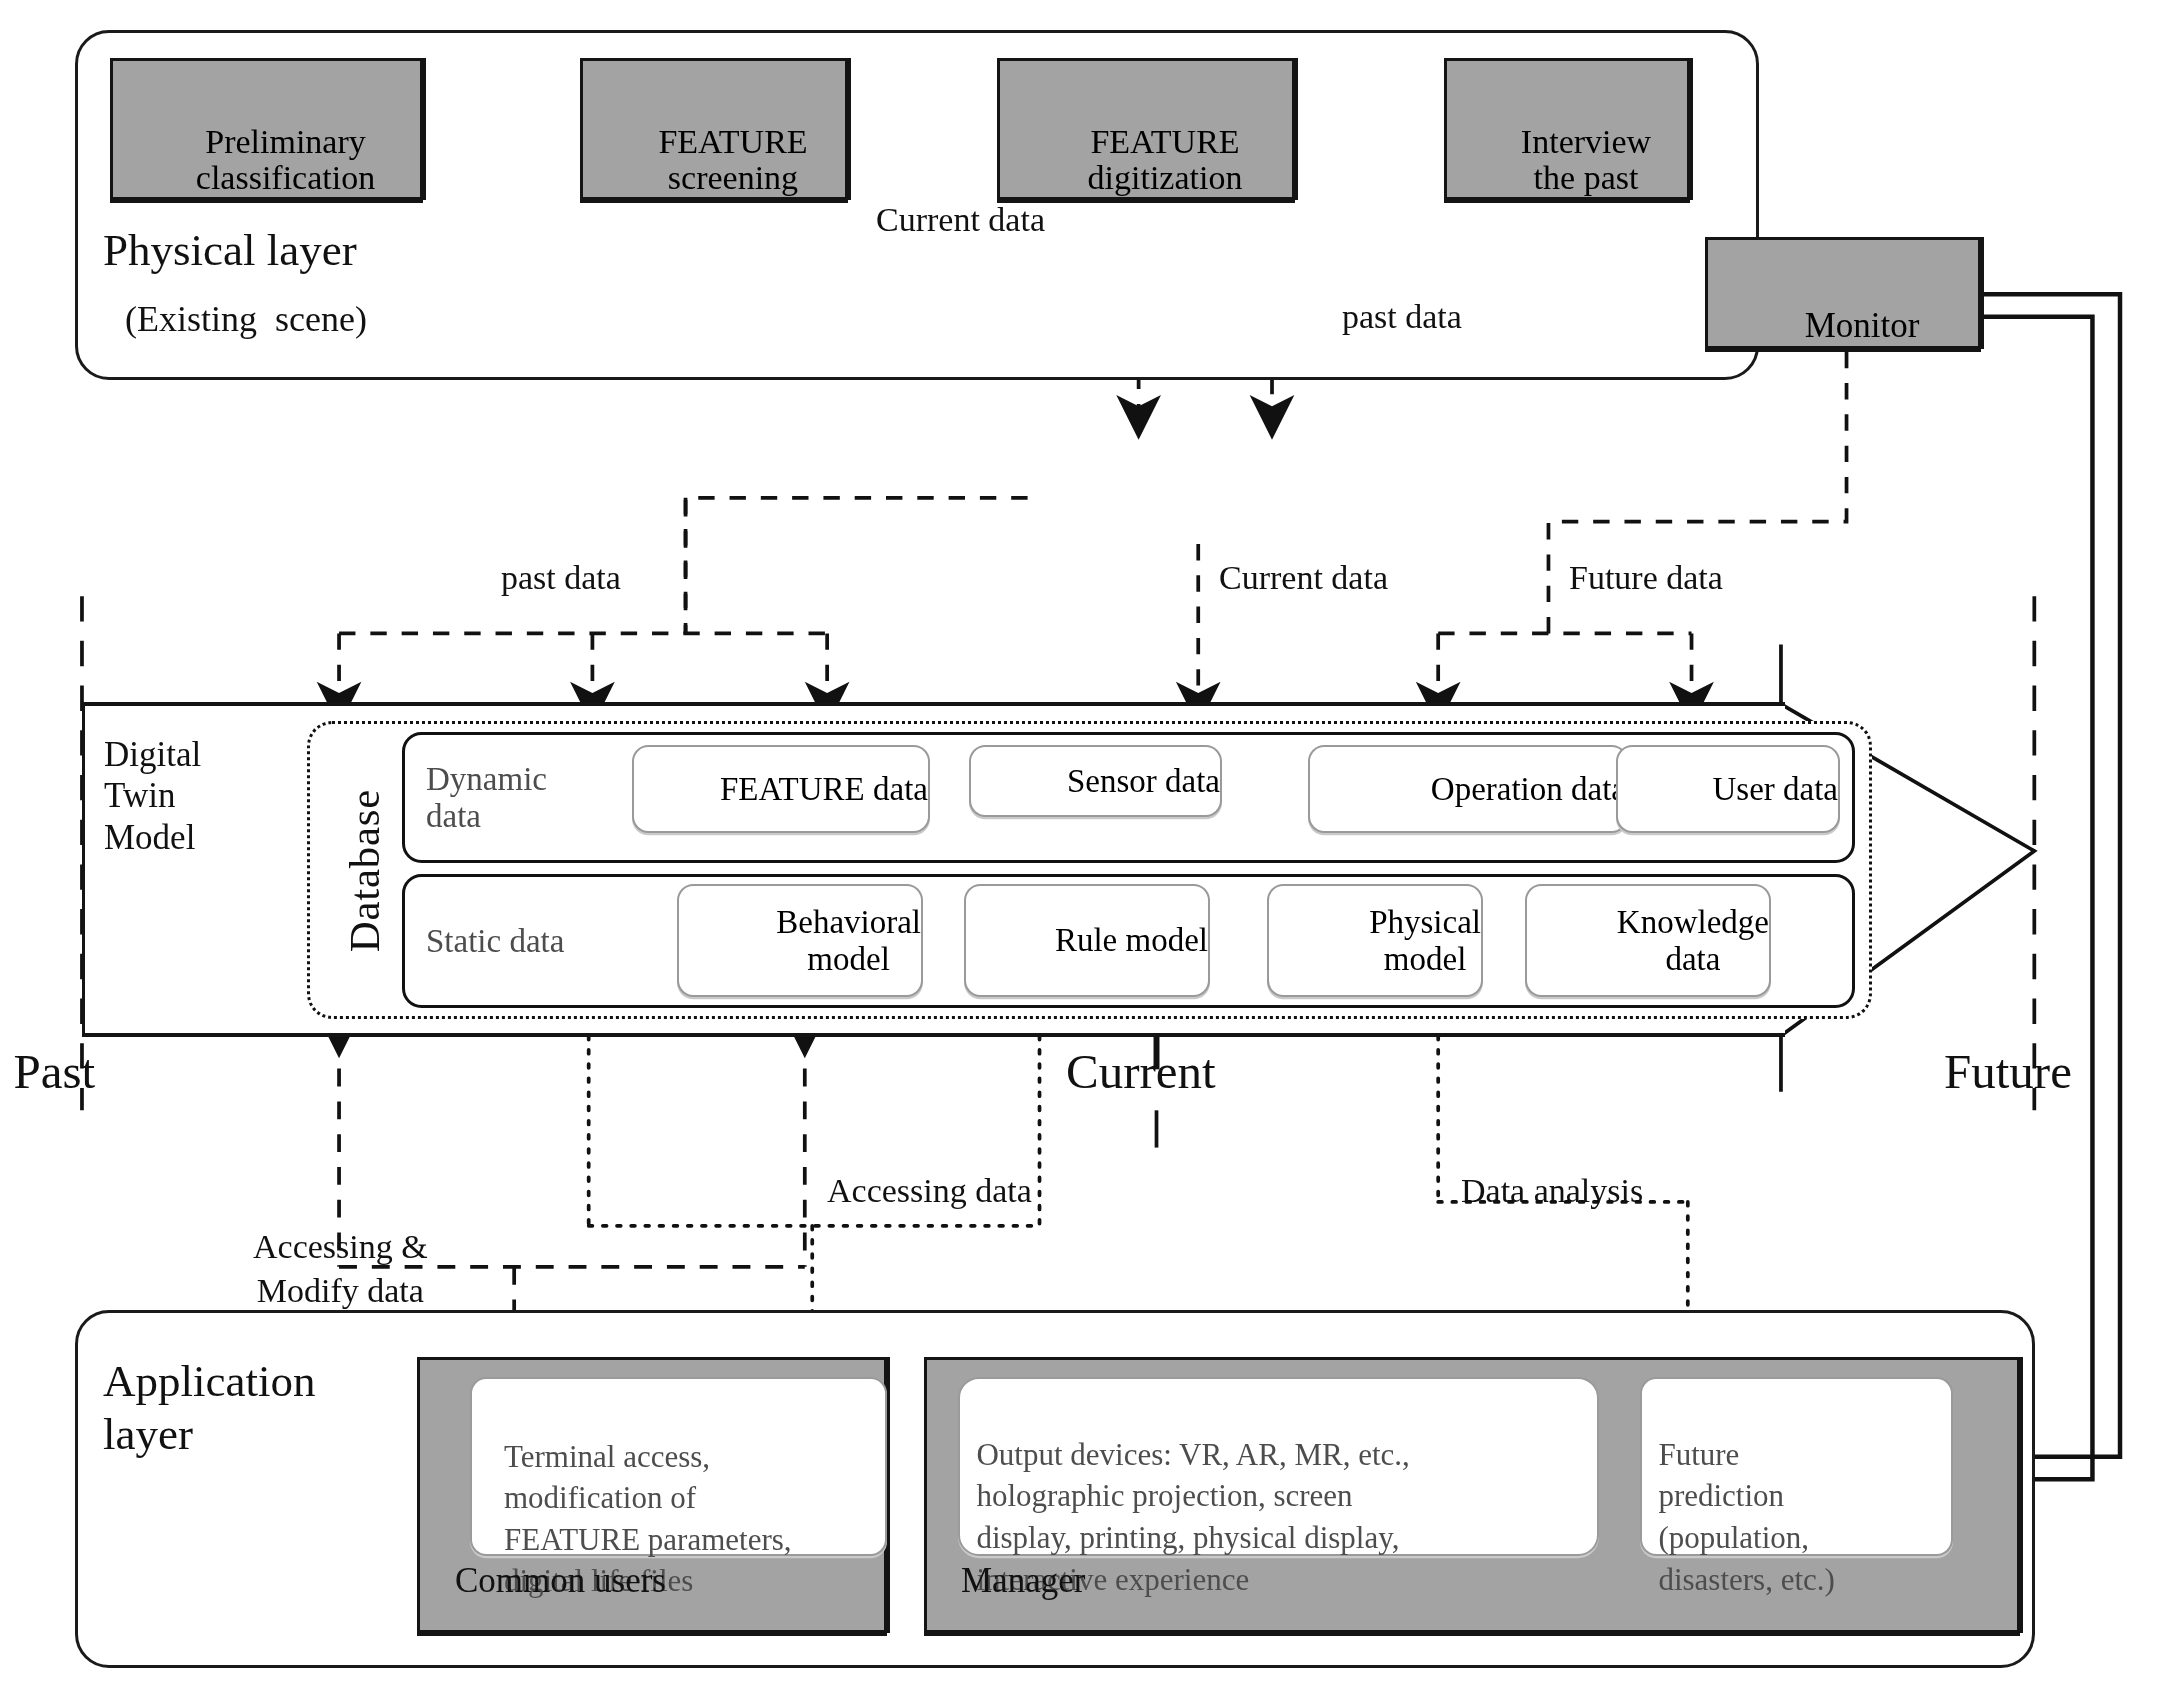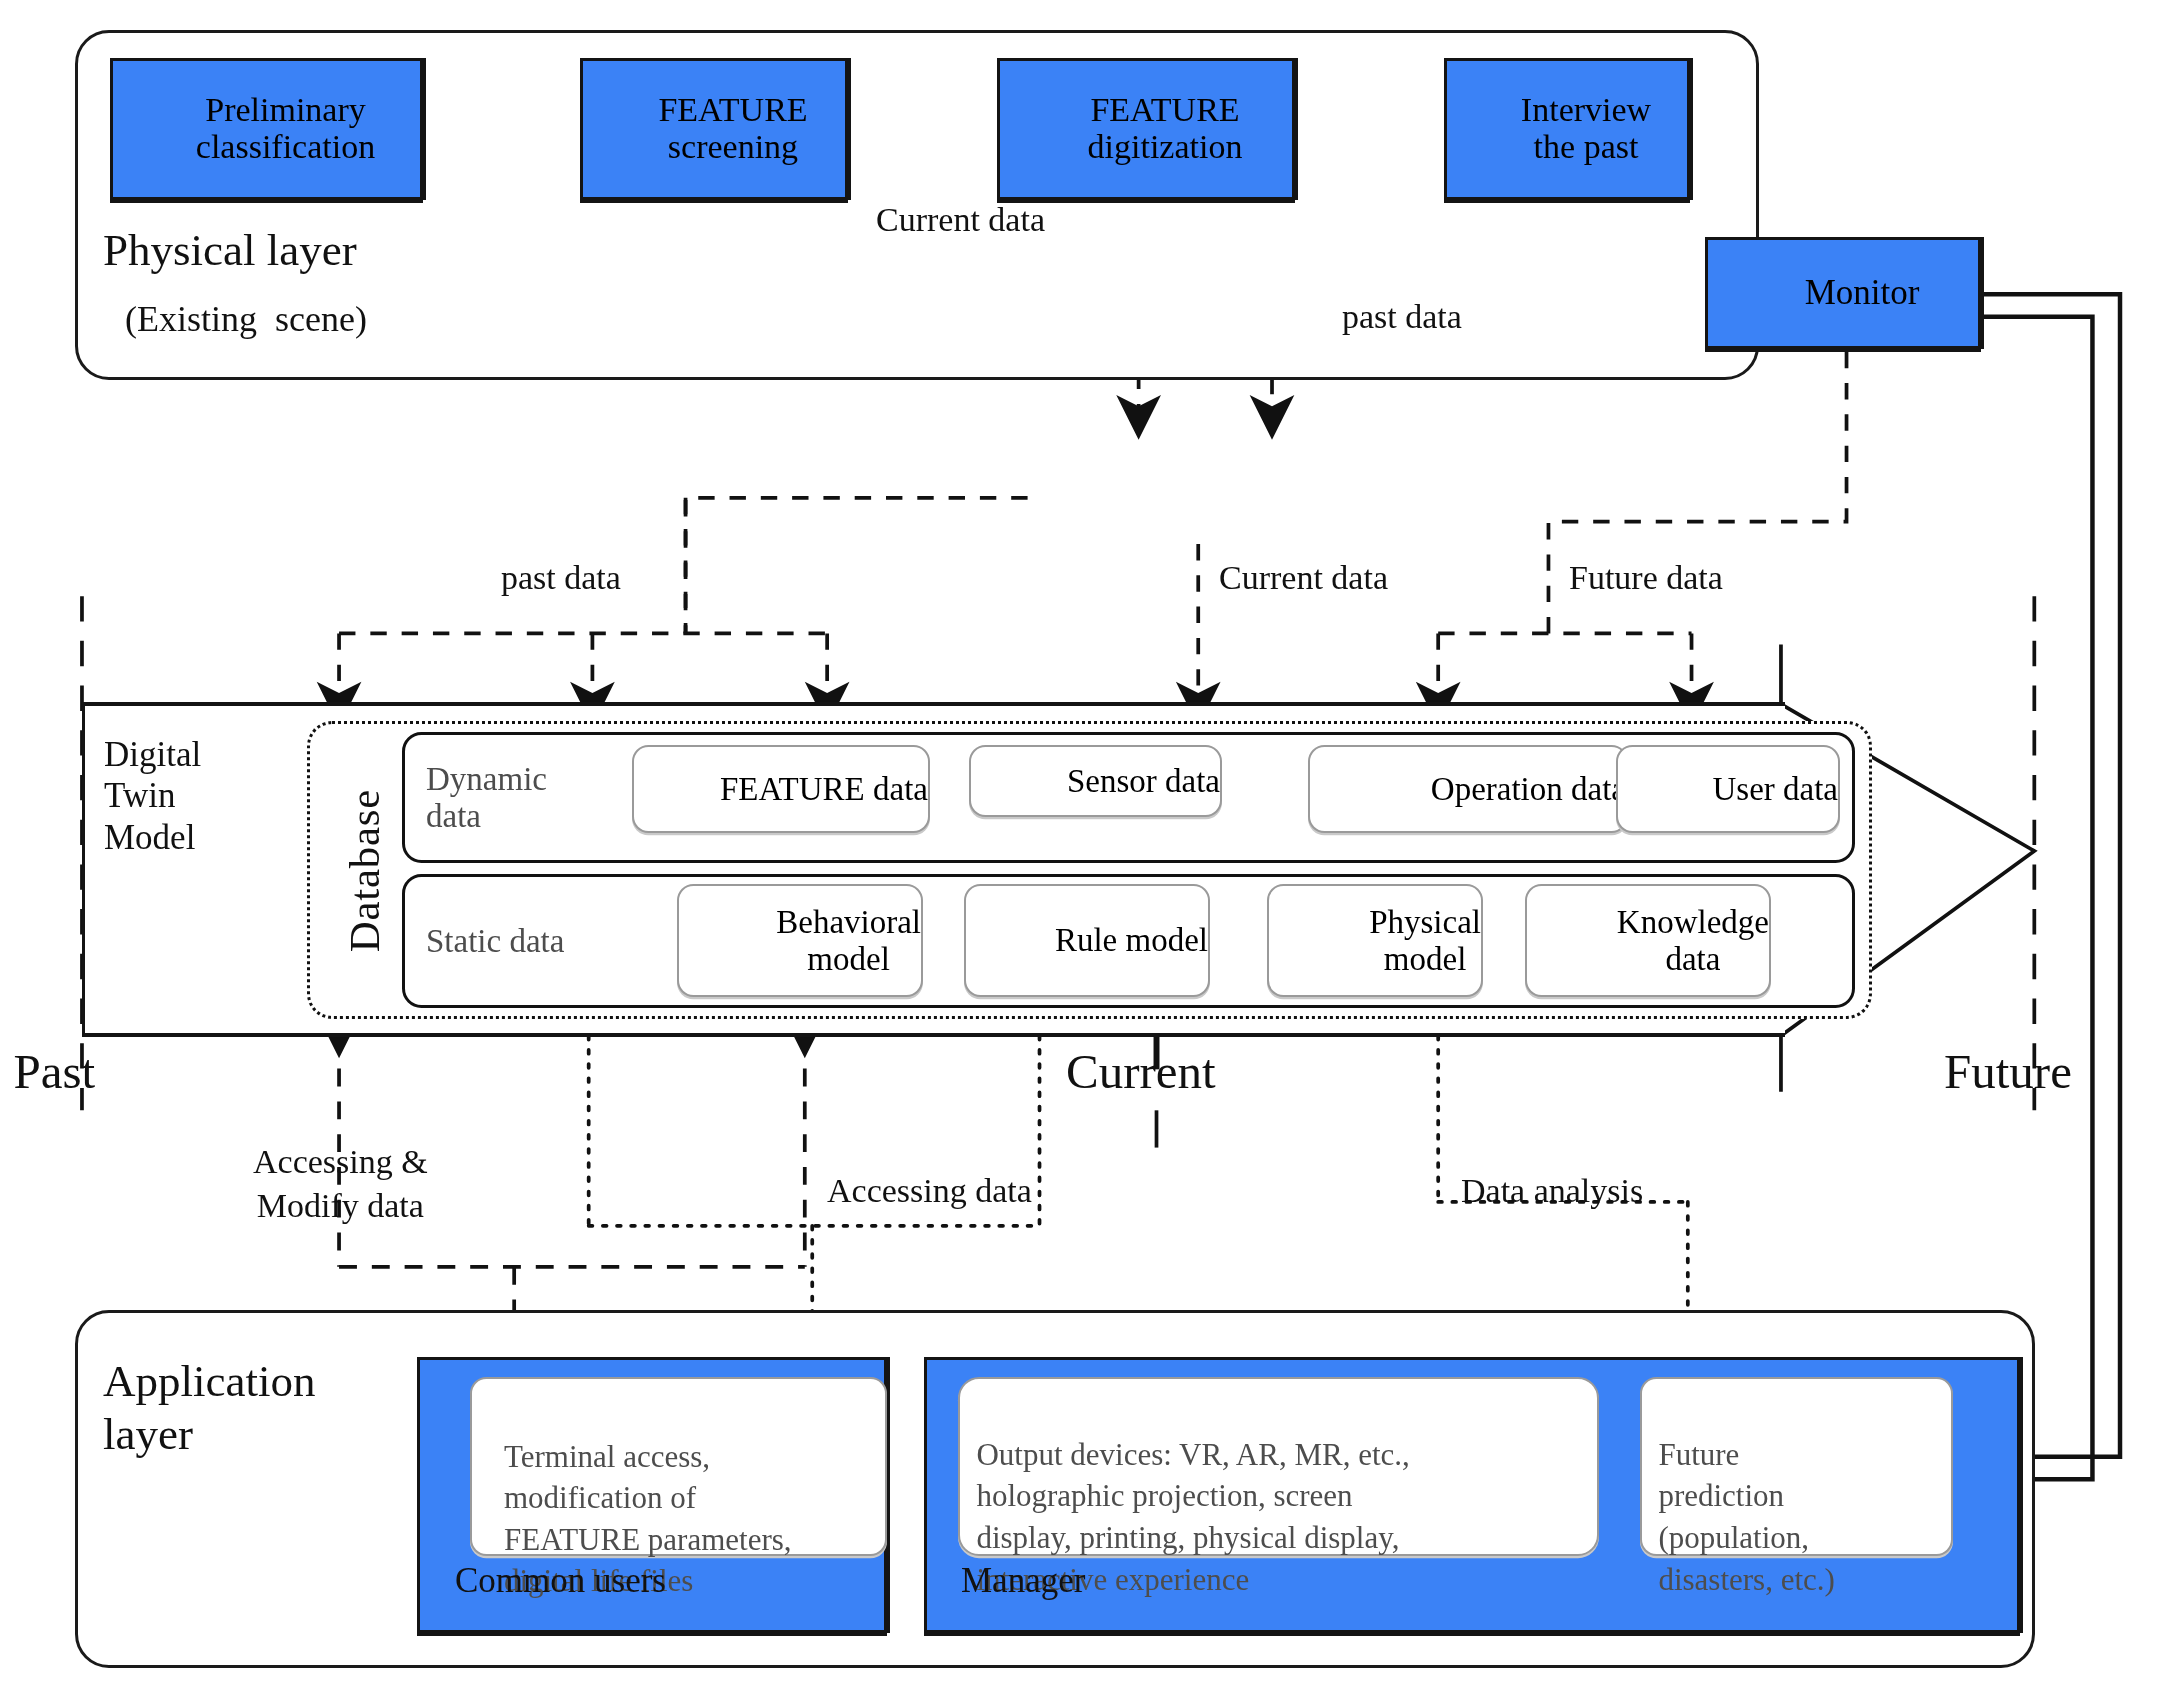--- a/index.html
+++ b/index.html
@@ -5,22 +5,22 @@
   html,body{margin:0;padding:0;background:#fff;}
   body{font-family:"Liberation Serif", serif;}
   #root{position:relative;width:2161px;height:1702px;background:#fff;overflow:hidden;}
   .abs{position:absolute;box-sizing:border-box;}
 
   
   .rbox{ 
     border:3.7px solid #1a1a1a;border-radius:34px;background:#fff;
   }
   .sbox{ 
-    border:3px solid #141414;background:#3b82f6;
-    display:flex;align-items:center;justify-content:center;text-align:center;
+    border:3px solid #141414;background:#a3a3a3;
+    display:flex;align-items:flex-end;justify-content:center;text-align:center;
     box-shadow:0 3px 0 0 #141414, 3px 0 0 0 #141414;
     padding-left:38px;
   }
   .softbox{ 
     border:2.2px solid #9a9a9a;border-radius:16.4px;background:#fff;
     box-shadow:0 2.2px 0 0 #c9c9c9;
   }
   .greytext{color:#4d4d4d;}
   .lbl{position:absolute;color:#111;white-space:pre;}
   .center{display:flex;align-items:center;justify-content:flex-end;text-align:center;}
@@ -218,21 +218,21 @@
   </div>
   <div class="abs softbox center t-chip" style="left:1525px;top:884px;width:246px;height:113px;">
     <span style="white-space:pre-line">Knowledge
 data</span>
   </div>
 
   <div class="lbl t-time" style="left:13.4px;top:1043px;">Past</div>
   <div class="lbl t-time" style="left:1066px;top:1043px;">Current</div>
   <div class="lbl t-time" style="left:1944px;top:1043px;">Future</div>
 
-  <div class="lbl t-edge" style="left:253px;top:1140px;text-align:center;white-space:pre-line;line-height:1.28;">Accessing &amp;
+  <div class="lbl t-edge" style="left:253px;top:1225px;text-align:center;white-space:pre-line;line-height:1.28;">Accessing &amp;
 Modify data</div>
   <div class="lbl t-edge" style="left:827px;top:1172px;">Accessing data</div>
   <div class="lbl t-edge" style="left:1461px;top:1172px;">Data analysis</div>
 
   <div class="abs rbox" style="left:75px;top:1310px;width:1960px;height:358px;"></div>
 
   <div class="lbl t-layer" style="left:103px;top:1355px;line-height:1.18;white-space:pre-line;">Application
 layer</div>
 
   <div class="abs sbox" style="left:417px;top:1357px;width:470px;height:276px;display:block;">

